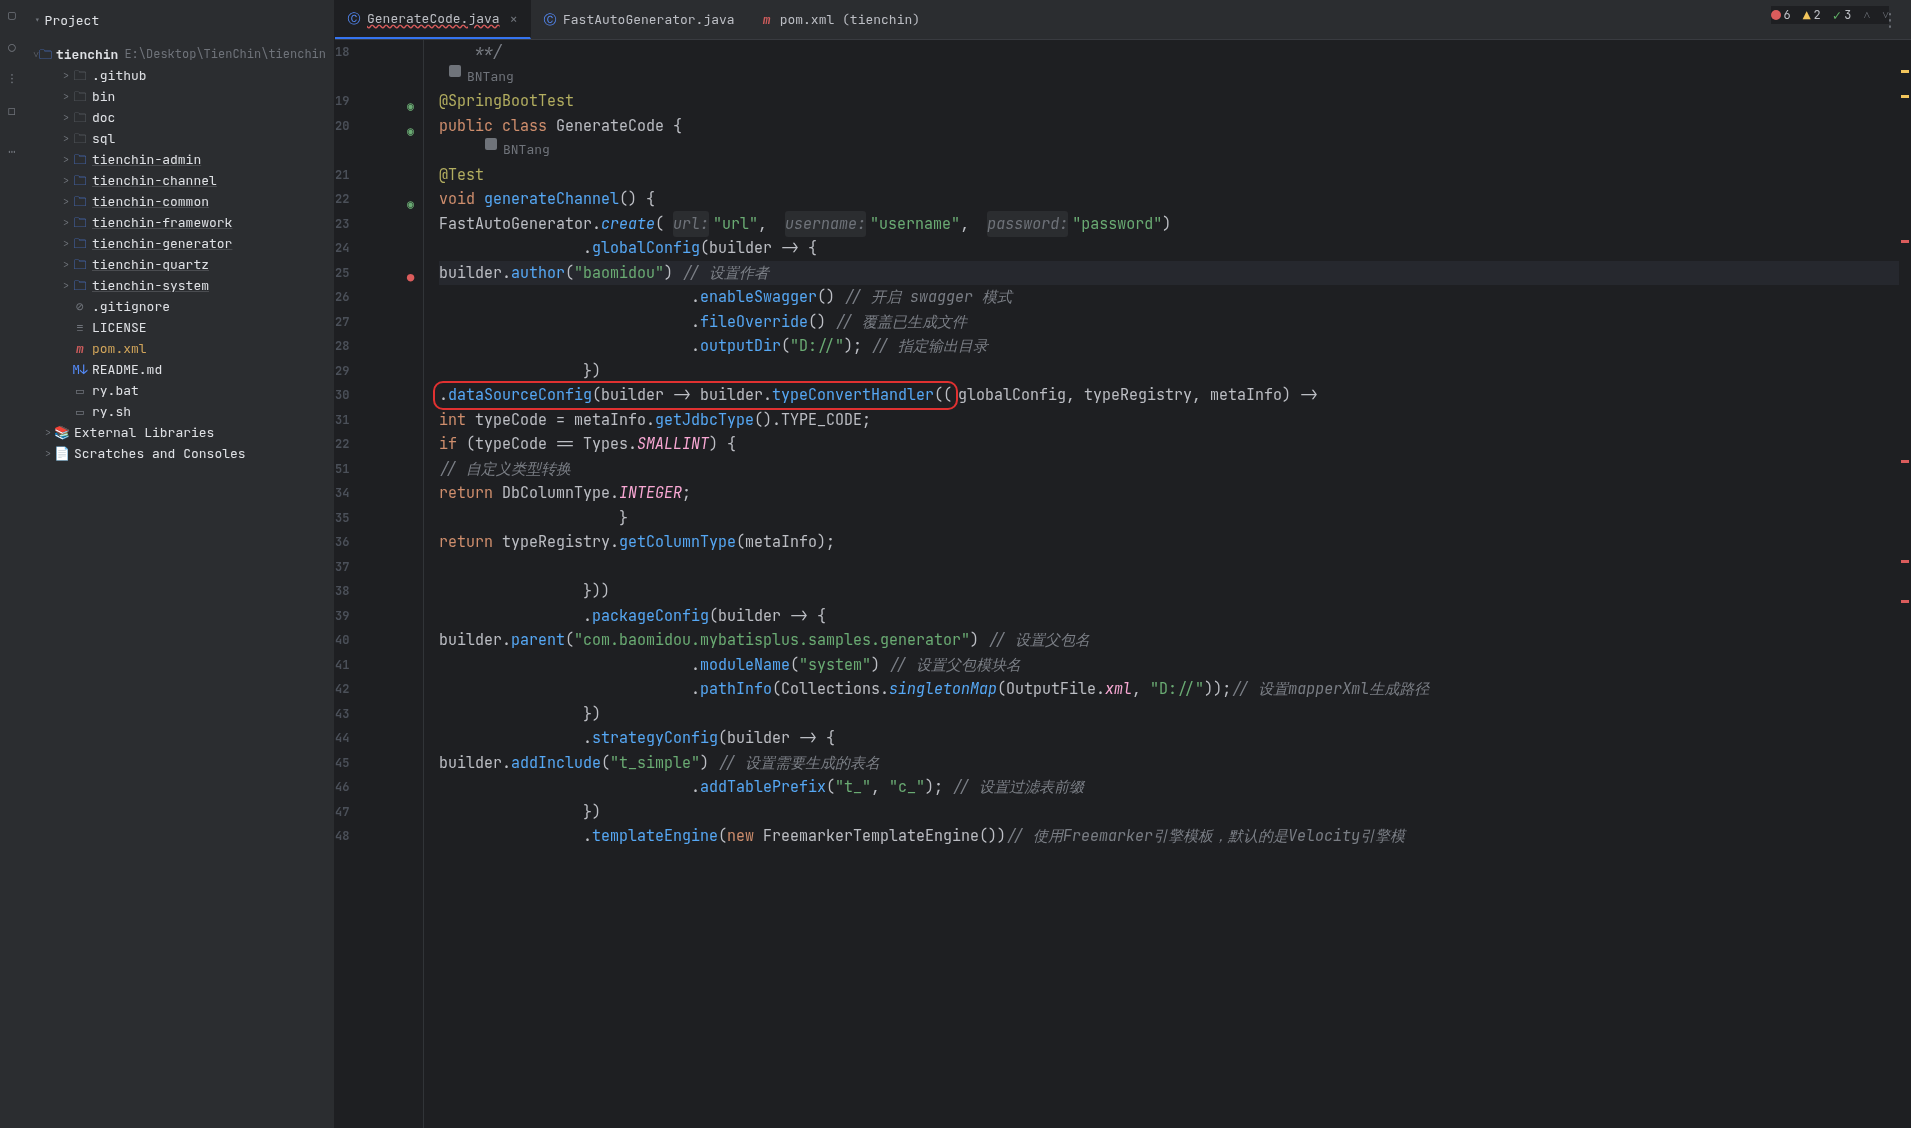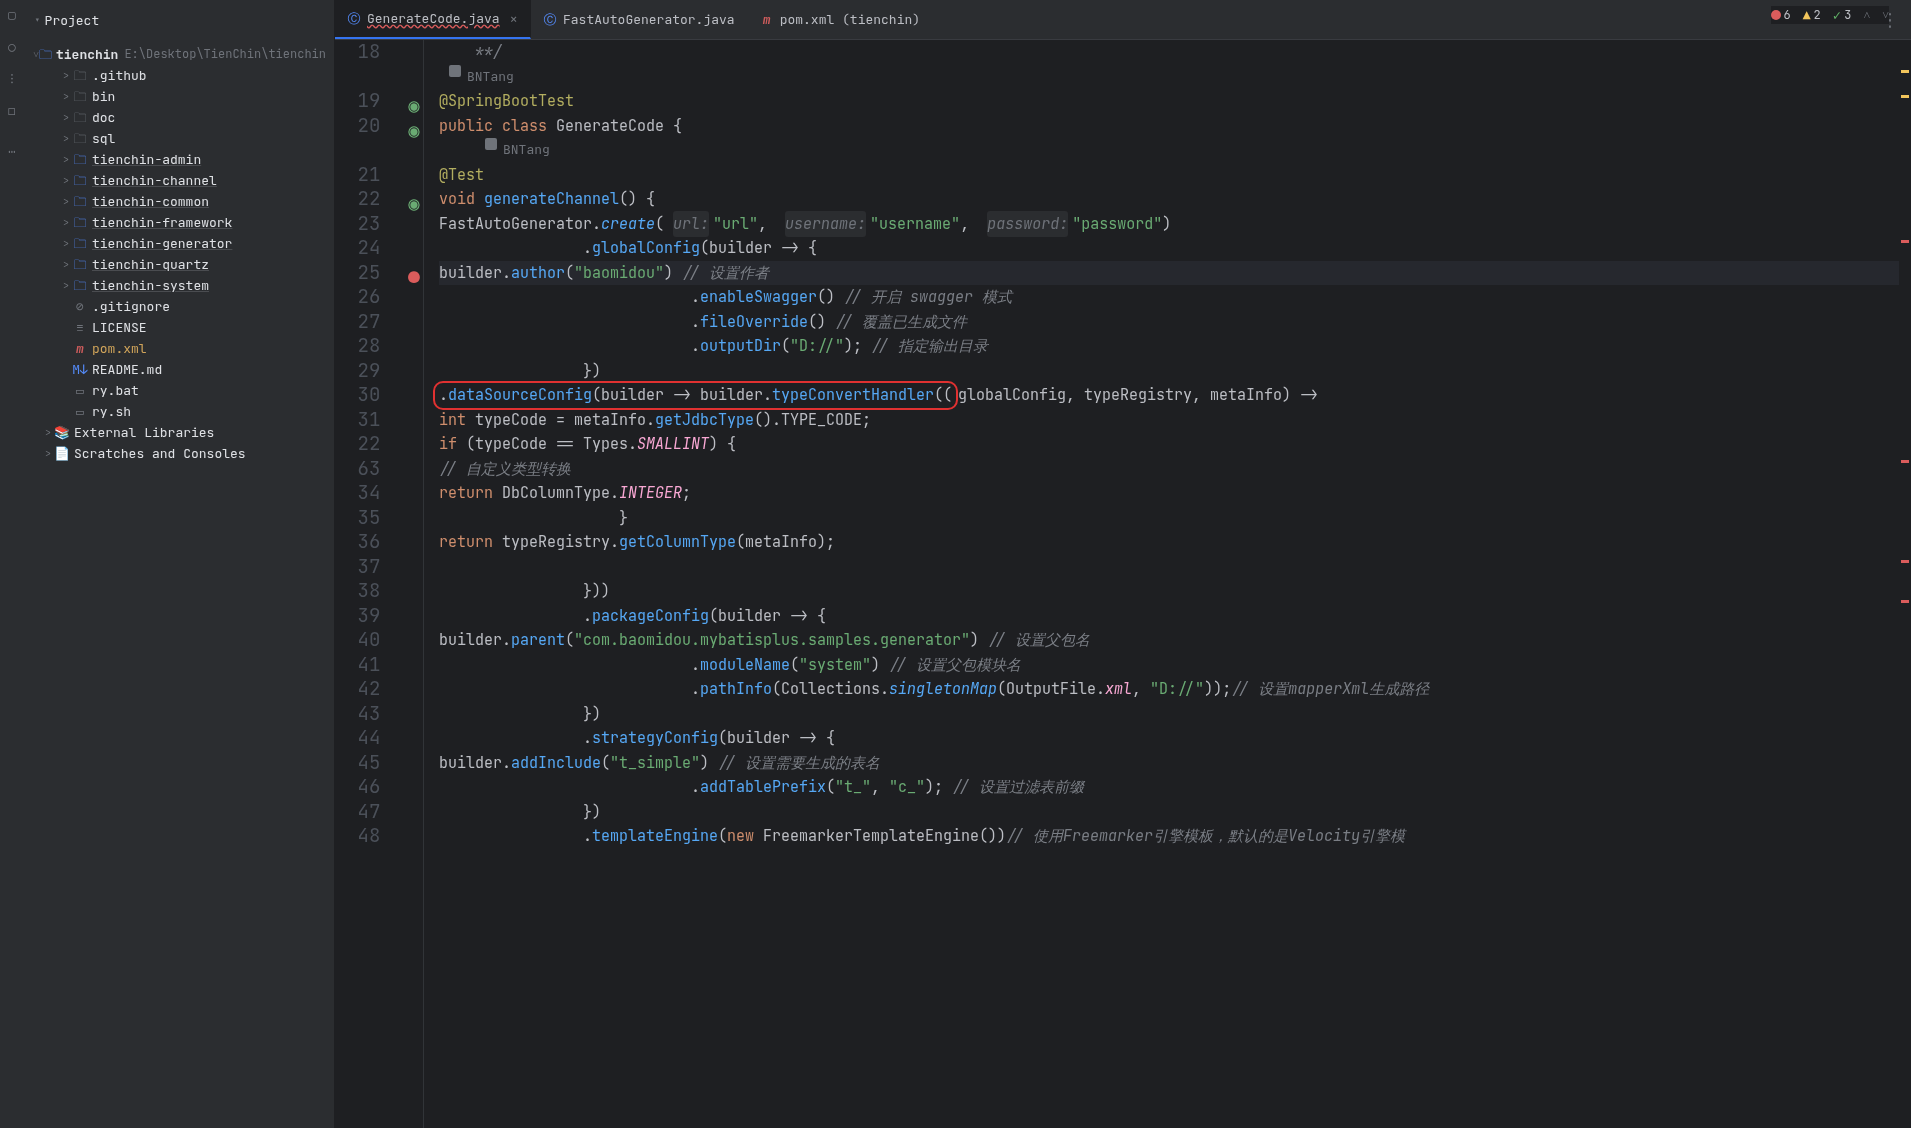--- a/index.html
+++ b/index.html
@@ -110,27 +110,28 @@
 
 .editor-body {
   flex: 1;
   display: flex;
   overflow: hidden;
   position: relative;
 }
 .gutter {
   width: 78px;
   padding-right: 10px;
-  text-align: center;
+  text-align: left;
   color: #4b5059;
-  font-size: 19px;
+  font-size: 12px;
   line-height: 24.5px;
   position: relative;
   user-select: none;
   background: #1e1f22;
+  font-weight: bold;
 }
 .gutter-row { position: relative; height: 24.5px; }
 .gutter-mark {
   position: absolute;
   right: -18px;
   top: 50%;
   transform: translateY(-50%);
   width: 14px; height: 14px;
 }
 .gutter-sep {
@@ -405,21 +406,21 @@
           <div class="gutter-row">23</div>
           <div class="gutter-row">24</div>
           <div class="gutter-row">25<span class="gutter-mark" style="color:#db5c5c">●</span></div>
           <div class="gutter-row">26</div>
           <div class="gutter-row">27</div>
           <div class="gutter-row">28</div>
           <div class="gutter-row">29</div>
           <div class="gutter-row">30</div>
           <div class="gutter-row">31</div>
           <div class="gutter-row">22</div>
-          <div class="gutter-row">63</div>
+          <div class="gutter-row">51</div>
           <div class="gutter-row">34</div>
           <div class="gutter-row">35</div>
           <div class="gutter-row">36</div>
           <div class="gutter-row">37</div>
           <div class="gutter-row">38</div>
           <div class="gutter-row">39</div>
           <div class="gutter-row">40</div>
           <div class="gutter-row">41</div>
           <div class="gutter-row">42</div>
           <div class="gutter-row">43</div>

